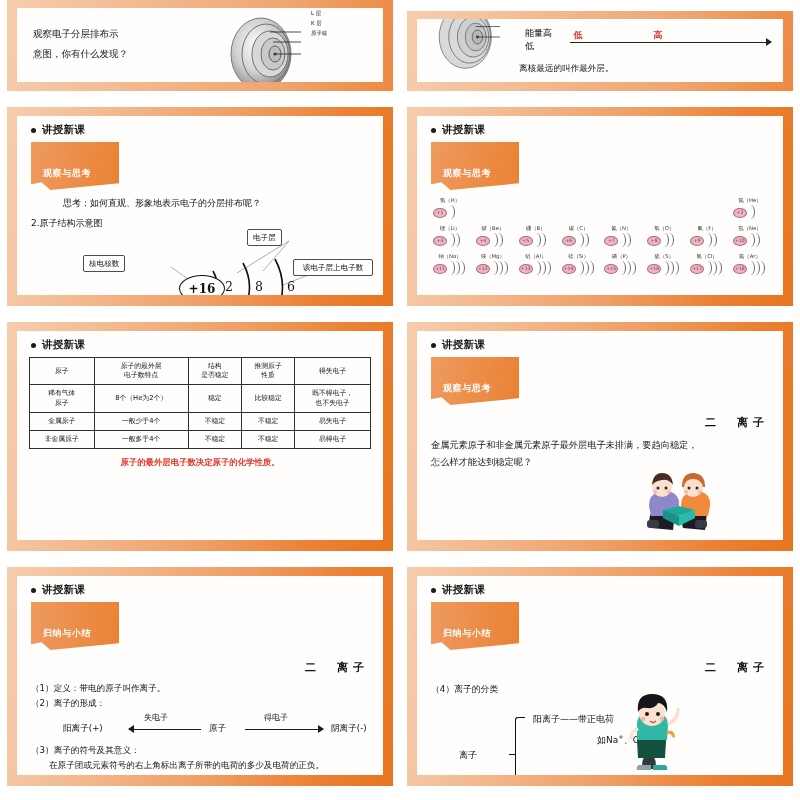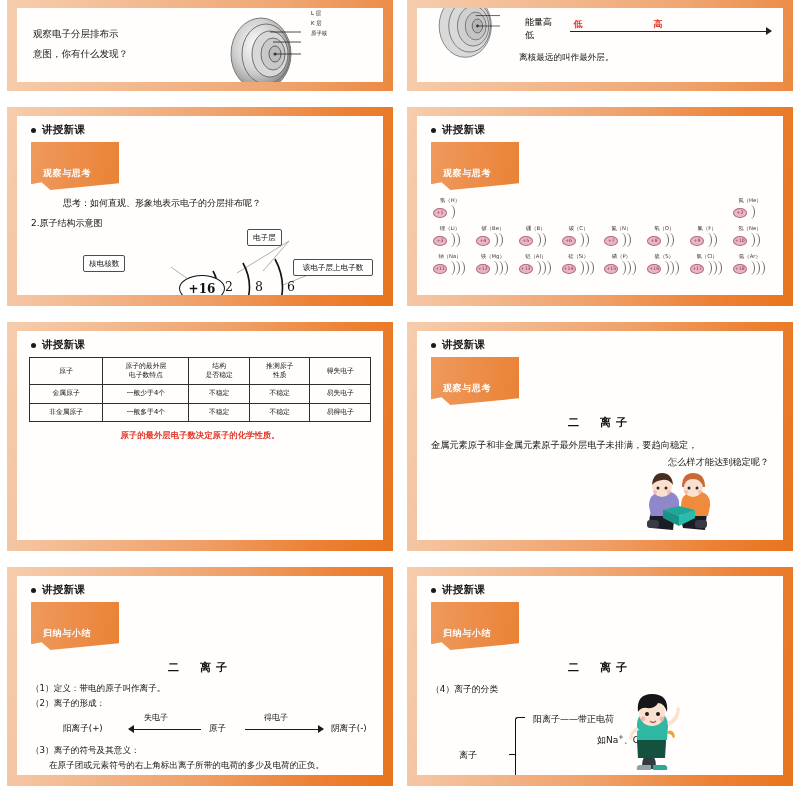--- a/index.html
+++ b/index.html
@@ -30,21 +30,21 @@
   .sechead .txt{font-size:10.5px;font-weight:bold;color:#151515;letter-spacing:.3px;}
   .tag{
     position:relative;display:inline-block;margin:5px 0 0 14px;
     background:linear-gradient(95deg,#ef9a5e 0%,#e98235 100%);
     color:#ffffff;font-size:9px;font-weight:bold;letter-spacing:.6px;
     padding:25px 14px 10px 12px;
     clip-path:polygon(0 0,100% 0,100% 86%,22% 100%,12% 84%,0 88%);
     min-width:62px;text-align:left;
   }
   .body{position:relative;padding:0 14px;}
-  .ttl{text-align:center;font-size:11px;font-weight:bold;color:#111;letter-spacing:5px;margin:10px 0 6px 0;}
+  .ttl{text-align:right;font-size:11px;font-weight:bold;color:#111;letter-spacing:5px;margin:10px 0 6px 0;}
   .p{font-size:9px;color:#141414;line-height:1.85;}
   .center{text-align:center;}
   .sup{vertical-align:super;font-size:.72em;}
   
   .s1{display:flex;gap:6px;padding:16px 12px 0 16px;}
   .s1 .lead{font-size:9.5px;line-height:2.1;color:#141414;flex:0 0 160px;}
   .atomwrap{position:relative;flex:1;height:72px;}
   .atom{position:absolute;left:18px;top:-16px;width:92px;height:92px;}
   .atomlbl{position:absolute;font-size:5.4px;color:#111;white-space:nowrap;}
   
@@ -143,21 +143,21 @@
             </svg>
             <div class="atomlbl" style="left:112px;top:-14px;">L 层</div>
             <div class="atomlbl" style="left:112px;top:-4px;">K 层</div>
             <div class="atomlbl" style="left:112px;top:6px;">原子核</div>
           </div>
         </div>
       </div>
     </div>
   </div>
 
-  <div class="slide" style="height:100px;padding-top:0;">
+  <div class="slide" style="height:100px;padding-top:11px;">
     <div class="frame short" style="height:100%;background:linear-gradient(100deg,#f6cdae 0%,#f3bc93 30%,#efa672 70%,#ec8941 100%);">
       <div class="page">
         <div class="s1" style="padding-top:4px;">
           <div class="atomwrap" style="flex:0 0 80px;">
             <svg class="atom" style="left:-6px;top:-26px;width:80px;height:80px;" viewBox="0 0 92 92">
               <ellipse cx="44" cy="46" rx="30" ry="36" fill="#d9d9d9" stroke="#7a7a7a" stroke-width="1"></ellipse>
               <ellipse cx="49" cy="46" rx="24" ry="30" fill="none" stroke="#6f6f6f" stroke-width="1"></ellipse>
               <ellipse cx="53" cy="46" rx="18" ry="23" fill="#d0d0d0" stroke="#6f6f6f" stroke-width="1"></ellipse>
               <ellipse cx="56" cy="46" rx="12" ry="16" fill="#c4c4c4" stroke="#6f6f6f" stroke-width="1"></ellipse>
               <ellipse cx="58" cy="46" rx="6" ry="8" fill="#b6b6b6" stroke="#5f5f5f" stroke-width="1"></ellipse>
@@ -411,20 +411,27 @@
                 <tr>
               <th>原子</th>
               <th>原子的最外层<br>电子数特点</th>
               <th>结构<br>是否稳定</th>
               <th>推测原子<br>性质</th>
               <th>得失电子</th>
             </tr>
               </thead>
             <tbody>
               <tr>
+                <td>稀有气体<br>原子</td>
+                <td>8个（He为2个）</td>
+                <td>稳定</td>
+                <td>比较稳定</td>
+                <td>既不得电子，<br>也不失电子</td>
+              </tr>
+              <tr>
                 <td>金属原子</td>
                 <td>一般少于4个</td>
                 <td>不稳定</td>
                 <td>不稳定</td>
                 <td>易失电子</td>
               </tr>
               <tr>
                 <td>非金属原子</td>
                 <td>一般多于4个</td>
                 <td>不稳定</td>
@@ -443,21 +450,21 @@
     <div class="frame">
       <div class="page">
         <div class="sechead">
           <span class="bullet"></span>
           <span class="txt">讲授新课</span>
         </div>
         <div class="tag">观察与思考</div>
         <div class="body">
           <div class="ttl">二　离子</div>
           <div class="p" style="font-size:9.2px;">金属元素原子和非金属元素原子最外层电子未排满，要趋向稳定，</div>
-          <div class="p" style="font-size:9.2px;text-align:right;">怎么样才能达到稳定呢？</div>
+          <div class="p" style="font-size:9.2px;">怎么样才能达到稳定呢？</div>
         </div>
         <svg class="kids" viewBox="0 0 90 78">
 
           <path d="M20 74 q-4 -10 2 -18 l12 -4 10 6 -2 18z" fill="#1c1c26"></path>
           <path d="M18 52 q0 -12 10 -14 l12 0 q9 3 8 14 l-2 10 -26 0z" fill="#8e87c9"></path>
           <circle cx="31" cy="33" r="10" fill="#fbe0cf"></circle>
           <path d="M21 31 q1 -12 10 -12 q10 0 11 12 q-4 -6 -11 -5 q-7 1 -10 5z" fill="#4a2d21"></path>
           <circle cx="27" cy="34" r="1.5" fill="#2a2a2a"></circle>
             <circle cx="35" cy="34" r="1.5" fill="#2a2a2a"></circle>
           <circle cx="24" cy="38" r="2" fill="#f3a9a0" opacity=".7"></circle>

